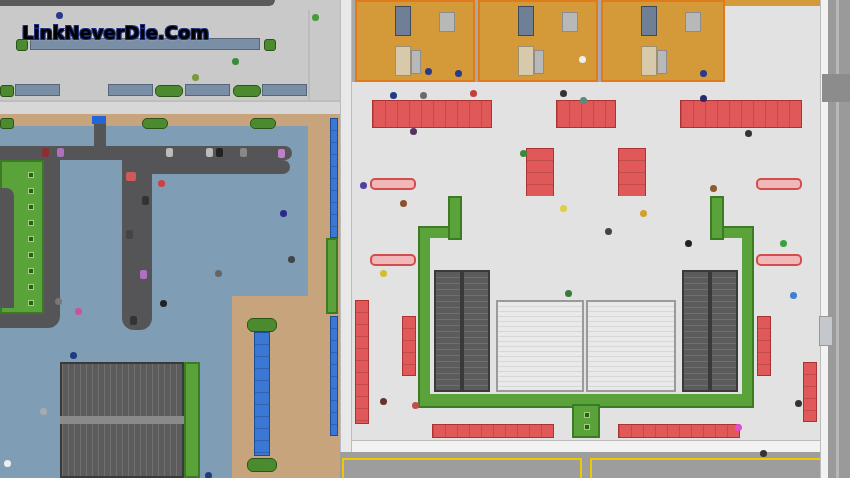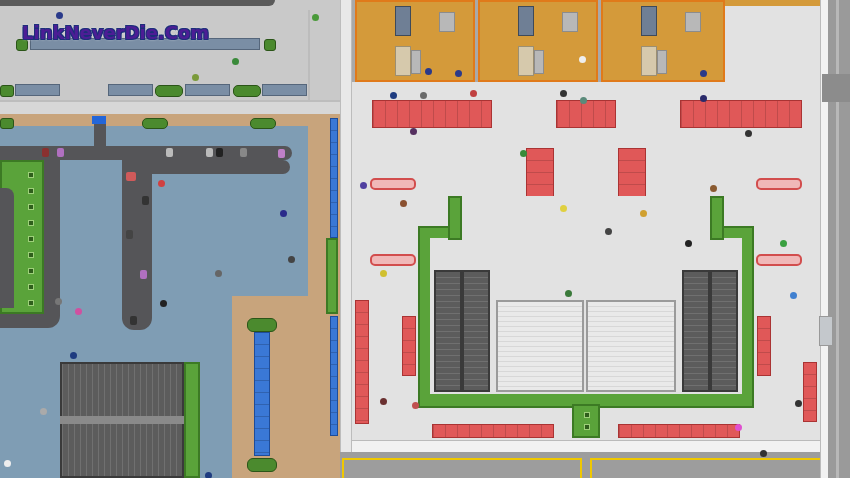--- a/index.html
+++ b/index.html
@@ -36,21 +36,21 @@
       background-image:linear-gradient(0deg,rgba(255,255,255,.12) 1px,transparent 1px);background-size:100% 6px;}
   .escalator-h{background:#5c5c5c;border:2px solid #3a3a3a;box-sizing:border-box;
       background-image:linear-gradient(90deg,rgba(255,255,255,.12) 1px,transparent 1px);background-size:6px 100%;}
   .stairs{background:#e9e9e9;border:2px solid #9a9a9a;box-sizing:border-box;
       background-image:linear-gradient(0deg,rgba(0,0,0,.08) 1px,transparent 1px);background-size:100% 5px;}
   .kiosk{background:#f0b8b8;border:2px solid #d24d4d;border-radius:5px;box-sizing:border-box;}
   .parking{border:2px solid #f0c800;background:#9d9d9d;box-sizing:border-box;}
   .person{width:7px;height:7px;border-radius:50%;position:absolute;}
   .bag{width:7px;height:9px;border-radius:2px;position:absolute;}
   .watermark{left:22px;top:22px;font-family:"DejaVu Sans",sans-serif;font-size:18px;font-weight:bold;
-      color:#4c1d95;letter-spacing:0px;
+      color:#000000;letter-spacing:0px;
       text-shadow:-1px -1px 0 #1d2f7a,1px -1px 0 #1d2f7a,-1px 1px 0 #1d2f7a,1px 1px 0 #1d2f7a,0 0 3px #fff;}
   .plant{background:#4b8a2e;border:1px solid #2b5518;border-radius:3px;}
 </style>
 </head>
 <body>
 
 <div class="abs zone-top-left"></div>
 <div class="abs" style="left:0;top:0;width:275px;height:6px;background:#5a5a5a;border-radius:0 0 6px 0;"></div>
 <div class="abs gray-bench" style="left:30px;top:38px;width:230px;height:12px;"></div>
 <div class="abs plant" style="left:16px;top:39px;width:10px;height:10px;"></div>

